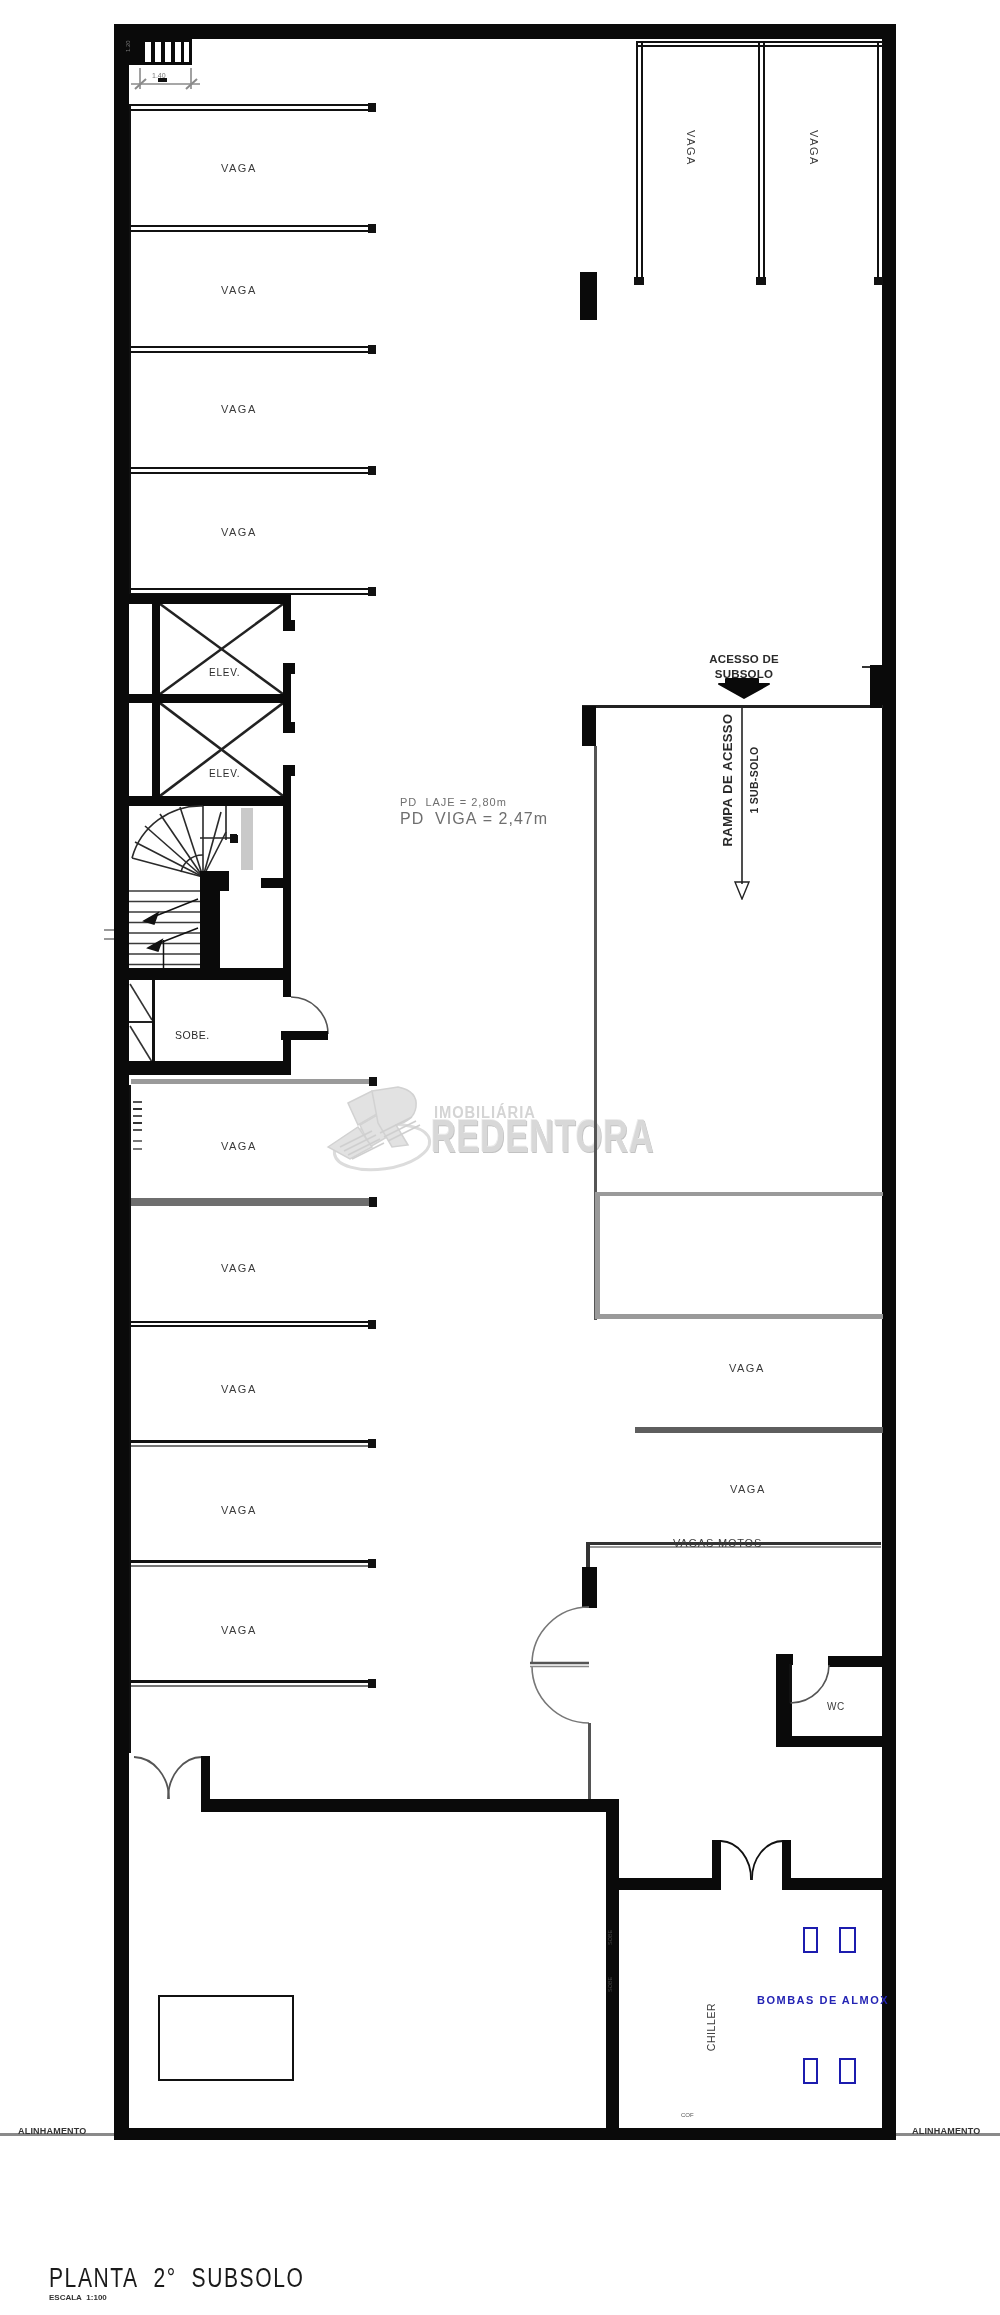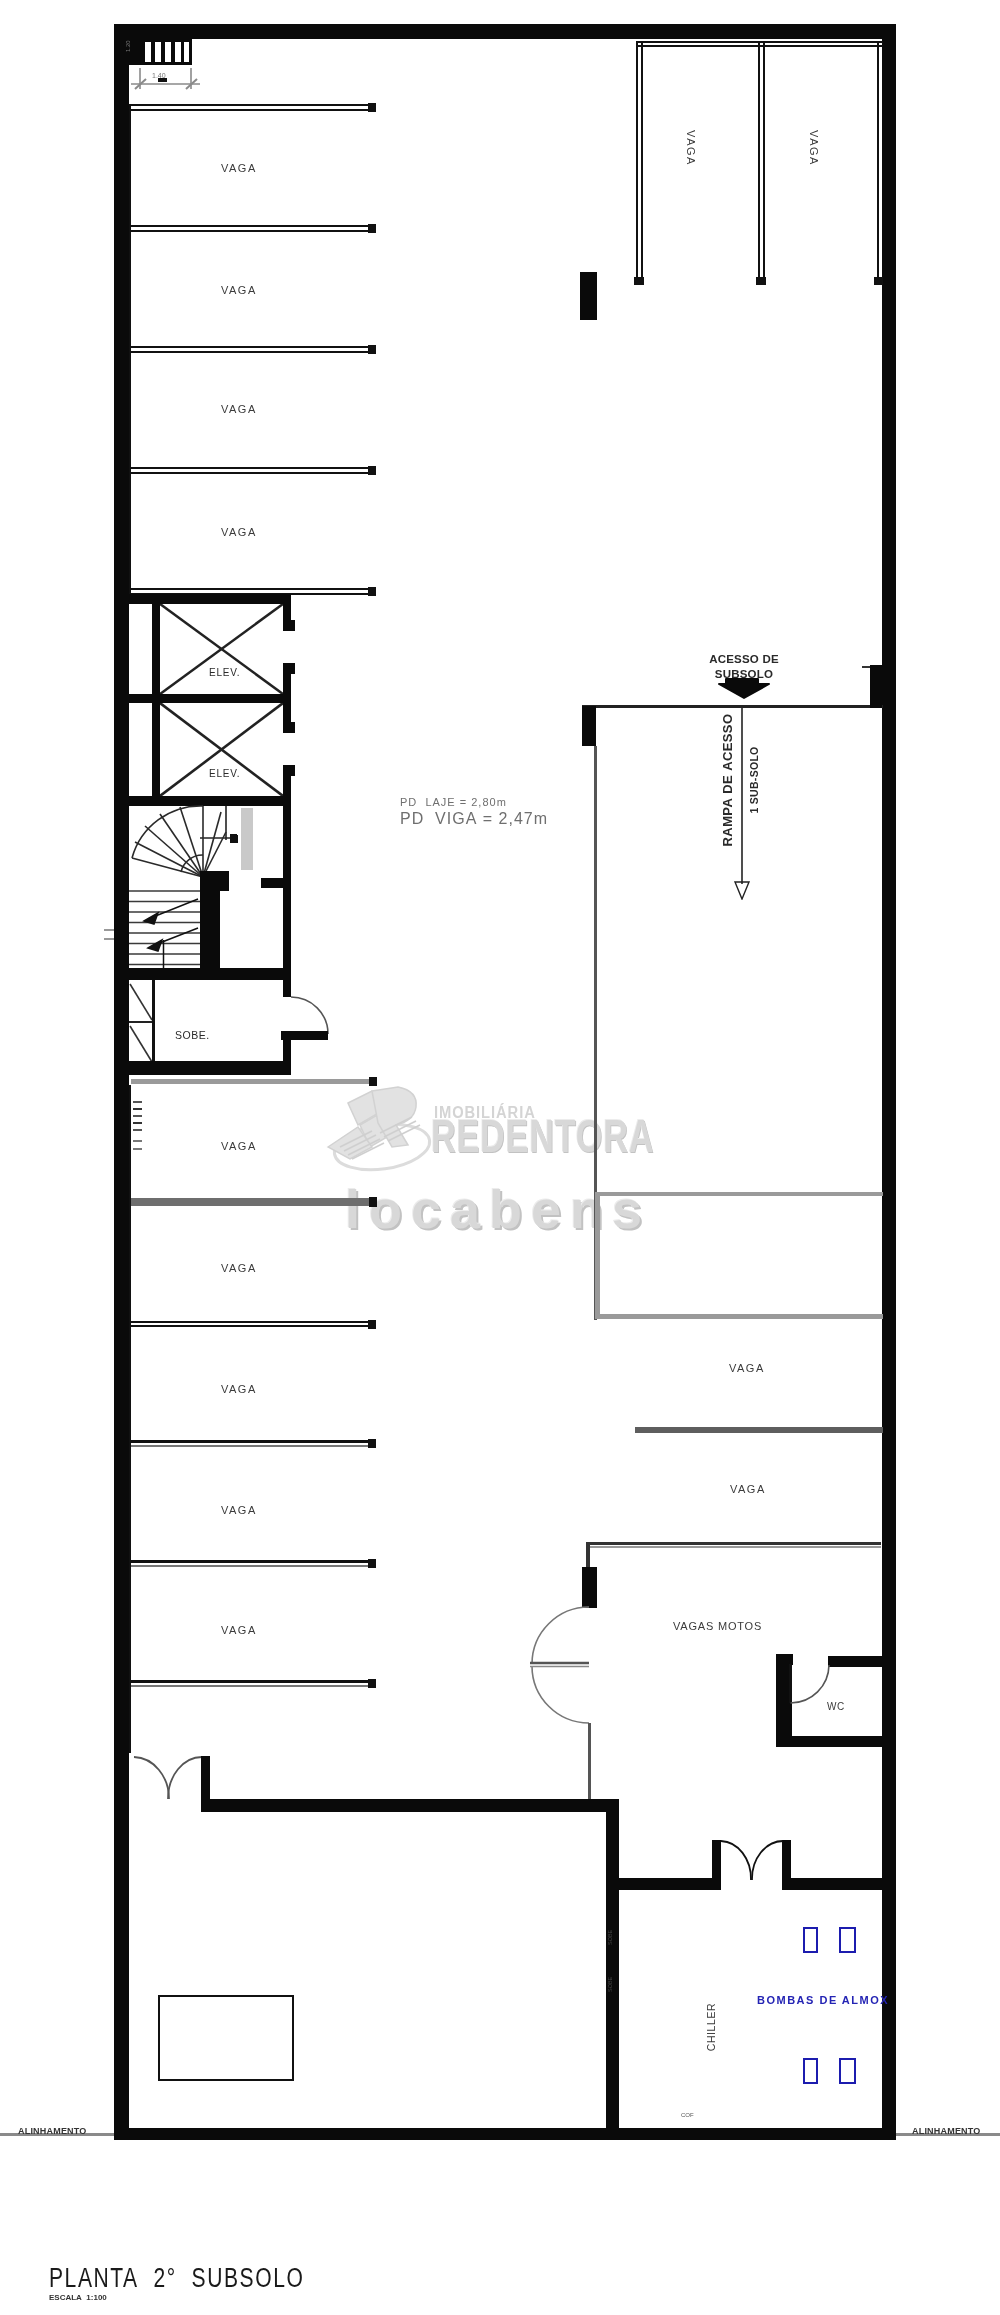--- a/index.html
+++ b/index.html
@@ -30,21 +30,20 @@
 <line x1="60" y1="48" x2="92" y2="32"></line>
 <line x1="64" y1="52" x2="96" y2="36"></line>
 <line x1="68" y1="56" x2="100" y2="40"></line>
 </g>
 </svg>
 
 <div class="t" style="left:434px;top:1104px;font-size:16px;font-weight:bold;color:#d4d4d4;letter-spacing:1px;transform:scaleX(0.92);transform-origin:left top;">IMOBILIÁRIA</div>
 
 <div class="t" style="left:431px;top:1109px;font-size:46px;font-weight:bold;color:#d8d8d8;letter-spacing:1px;text-shadow:-1px -1px 0 #ececec,1px 1px 0 #c2c2c2;transform:scaleX(0.745);transform-origin:left top;">REDENTORA</div>
 
-<div class="t" style="left:345px;top:1178px;font-size:54px;font-weight:bold;color:#d8d8d8;letter-spacing:9px;text-shadow:-1px -1px 0 #ececec,2px 2px 0 #c2c2c2;">locabens</div>
 
 <div class="w" style="left:114px;top:24px;width:782px;height:15px;"></div>
 
 <div class="w" style="left:114px;top:24px;width:15px;height:2116px;"></div>
 
 <div class="w" style="left:882px;top:24px;width:14px;height:2116px;"></div>
 
 <div class="w" style="left:114px;top:2128px;width:782px;height:12px;"></div>
 
 <div class="abs" style="left:0px;top:2133px;width:114px;height:3px;background:#8a8a8a;"></div>
@@ -327,21 +326,21 @@
 
 <svg class="abs" style="left:525px;top:1600px;" width="70" height="130" viewBox="0 0 70 130">
 <path d="M 64 7 A 57 57 0 0 0 7 64" fill="none" stroke="#777" stroke-width="1.6"></path>
 <path d="M 7 66 A 57 57 0 0 0 64 123" fill="none" stroke="#777" stroke-width="1.6"></path>
 <line x1="5" y1="63" x2="64" y2="63" stroke="#555" stroke-width="2.5"></line>
 <line x1="5" y1="66.5" x2="64" y2="66.5" stroke="#888" stroke-width="1.5"></line>
 </svg>
 
 <div class="abs" style="left:587.5px;top:1723px;width:3px;height:76px;background:#555;"></div>
 
-<div class="t" style="left:673px;top:1620px;font-size:11px;letter-spacing:0.8px;color:#3a3a3a;text-align:center;">VAGAS MOTOS</div>
+<div class="t" style="left:673px;top:1537px;font-size:11px;letter-spacing:0.8px;color:#3a3a3a;text-align:center;">VAGAS MOTOS</div>
 
 <div class="w" style="left:776px;top:1654px;width:16px;height:93px;"></div>
 
 <div class="w" style="left:776px;top:1654px;width:17px;height:11px;"></div>
 
 <div class="w" style="left:828px;top:1656px;width:55px;height:11px;"></div>
 
 <svg class="abs" style="left:788px;top:1662px;" width="48" height="48" viewBox="0 0 48 48">
 <line x1="2.5" y1="2" x2="2.5" y2="41" stroke="#111" stroke-width="3"></line>
 <path d="M 2.5 41 A 38.5 38.5 0 0 0 41 3" fill="none" stroke="#555" stroke-width="1.6"></path>

